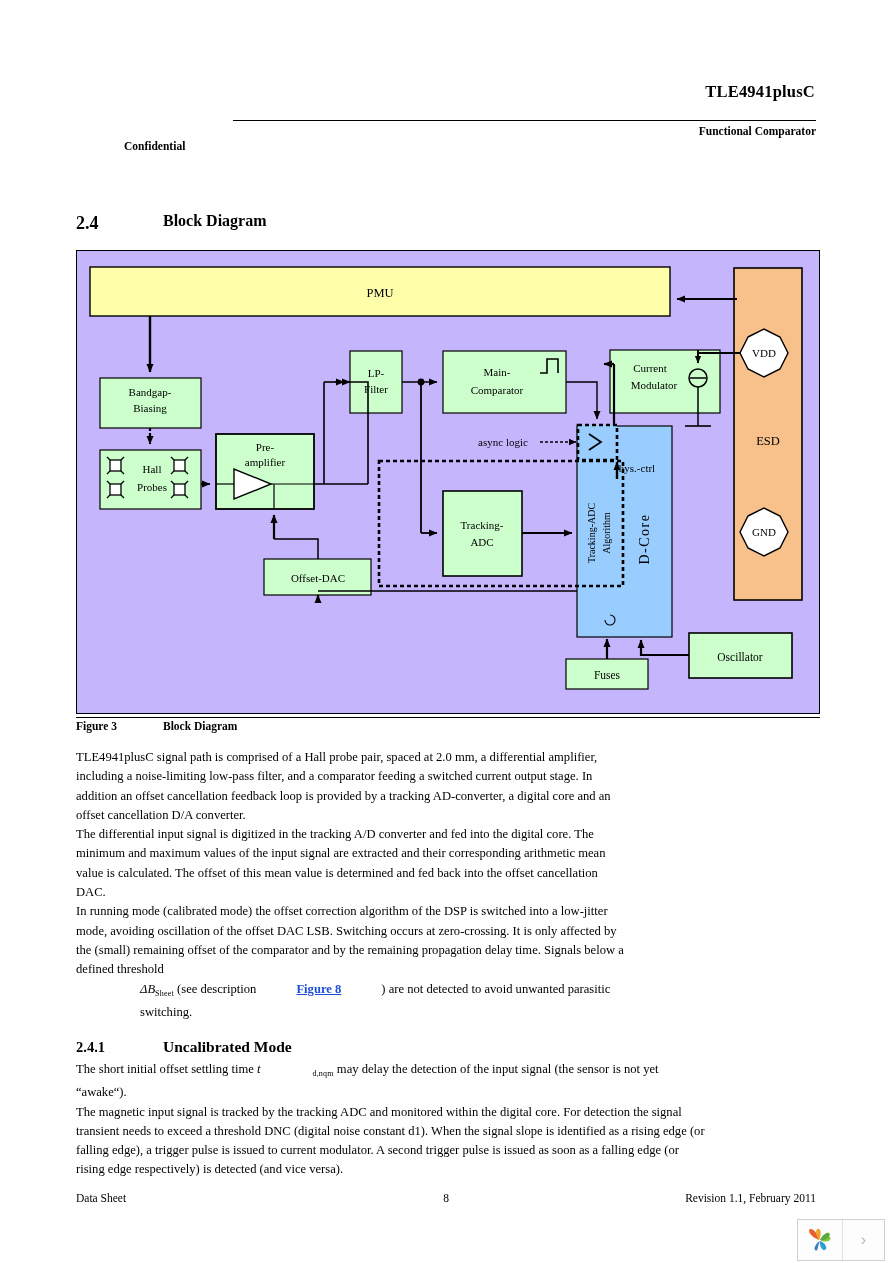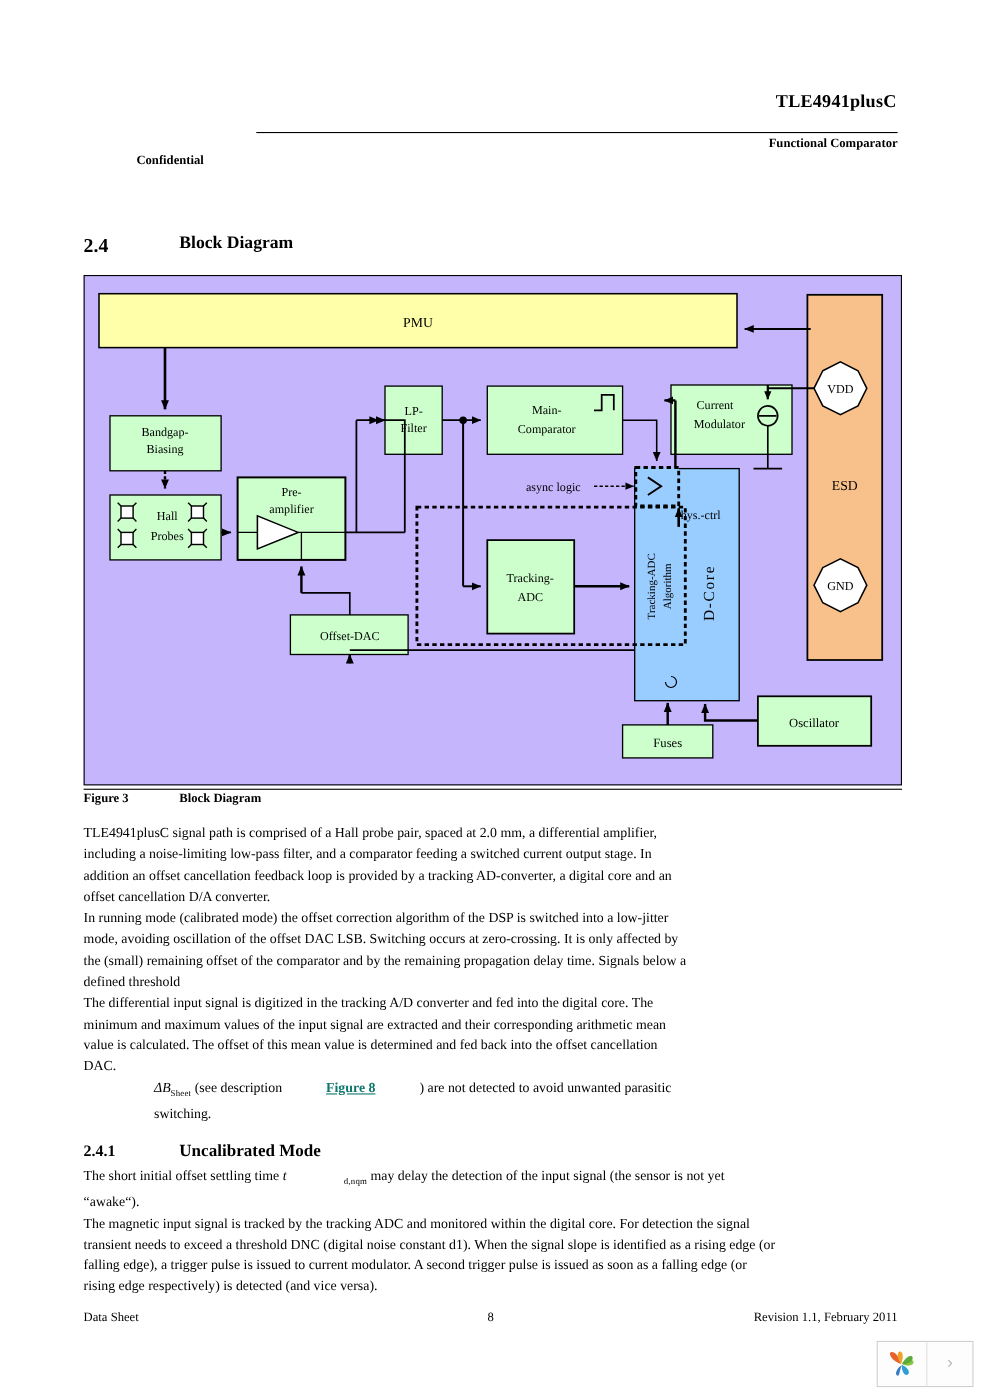--- a/index.html
+++ b/index.html
@@ -97,21 +97,21 @@
   .formula-line {
     margin-left: 64px !important;
   }
   .ital { font-style: italic; }
   .sub {
     font-size: 8px;
     vertical-align: -3px;
     letter-spacing: .2px;
   }
   .figlink {
-    color: #0f766e;
+    color: #1d4ed8;
     font-weight: bold;
   }
   .gap-sm { display: inline-block; width: 40px; }
   .gap-md { display: inline-block; width: 52px; }
 
   #body-text-2 {
     position: absolute;
     left: 76px; top: 1060px;
     width: 630px;
     font-size: 12.6px;
@@ -361,22 +361,22 @@
   </g>
 </svg>
 </div>
 
 <div id="fig-rule"></div>
 <div id="fig-cap-num">Figure 3</div>
 <div id="fig-cap-txt">Block Diagram</div>
 
 <div id="body-text">
   <p>TLE4941plusC signal path is comprised of a Hall probe pair, spaced at 2.0 mm, a differential amplifier, including a noise-limiting low-pass filter, and a comparator feeding a switched current output stage. In addition an offset cancellation feedback loop is provided by a tracking AD-converter, a digital core and an offset cancellation D/A converter.</p>
+  <p>The differential input signal is digitized in the tracking A/D converter and fed into the digital core. The minimum and maximum values of the input signal are extracted and their corresponding arithmetic mean value is calculated. The offset of this mean value is determined and fed back into the offset cancellation DAC.</p>
   <p>In running mode (calibrated mode) the offset correction algorithm of the DSP is switched into a low-jitter mode, avoiding oscillation of the offset DAC LSB. Switching occurs at zero-crossing. It is only affected by the (small) remaining offset of the comparator and by the remaining propagation delay time. Signals below a defined threshold</p>
-  <p>The differential input signal is digitized in the tracking A/D converter and fed into the digital core. The minimum and maximum values of the input signal are extracted and their corresponding arithmetic mean value is calculated. The offset of this mean value is determined and fed back into the offset cancellation DAC.</p>
   <p class="formula-line"><span class="ital">ΔB</span><span class="sub">Sheet</span>
     <span>(see description</span><span class="gap-sm"></span><a class="figlink" href="#">Figure 8</a><span class="gap-sm"></span><span>) are not detected to avoid unwanted parasitic switching.</span></p>
 </div>
 
 <div class="sec-head" id="sec-241">2.4.1</div>
 <div class="sec-head" id="sec-241-title">Uncalibrated Mode</div>
 
 <div id="body-text-2">
   <p><span>The short initial offset settling time</span>
     <span class="ital">t</span><span class="gap-md"></span><span class="sub">d,nqm</span>

